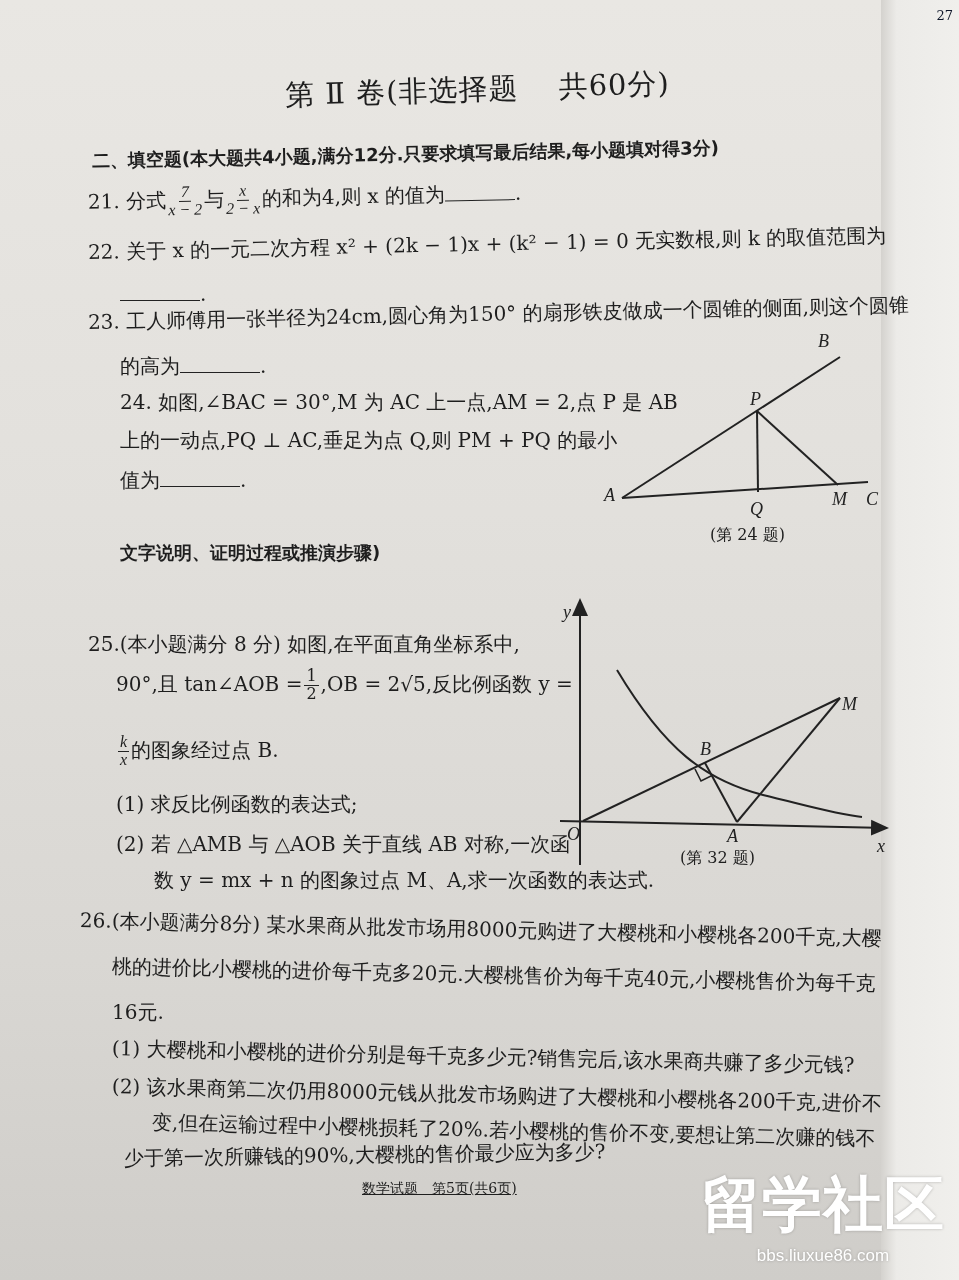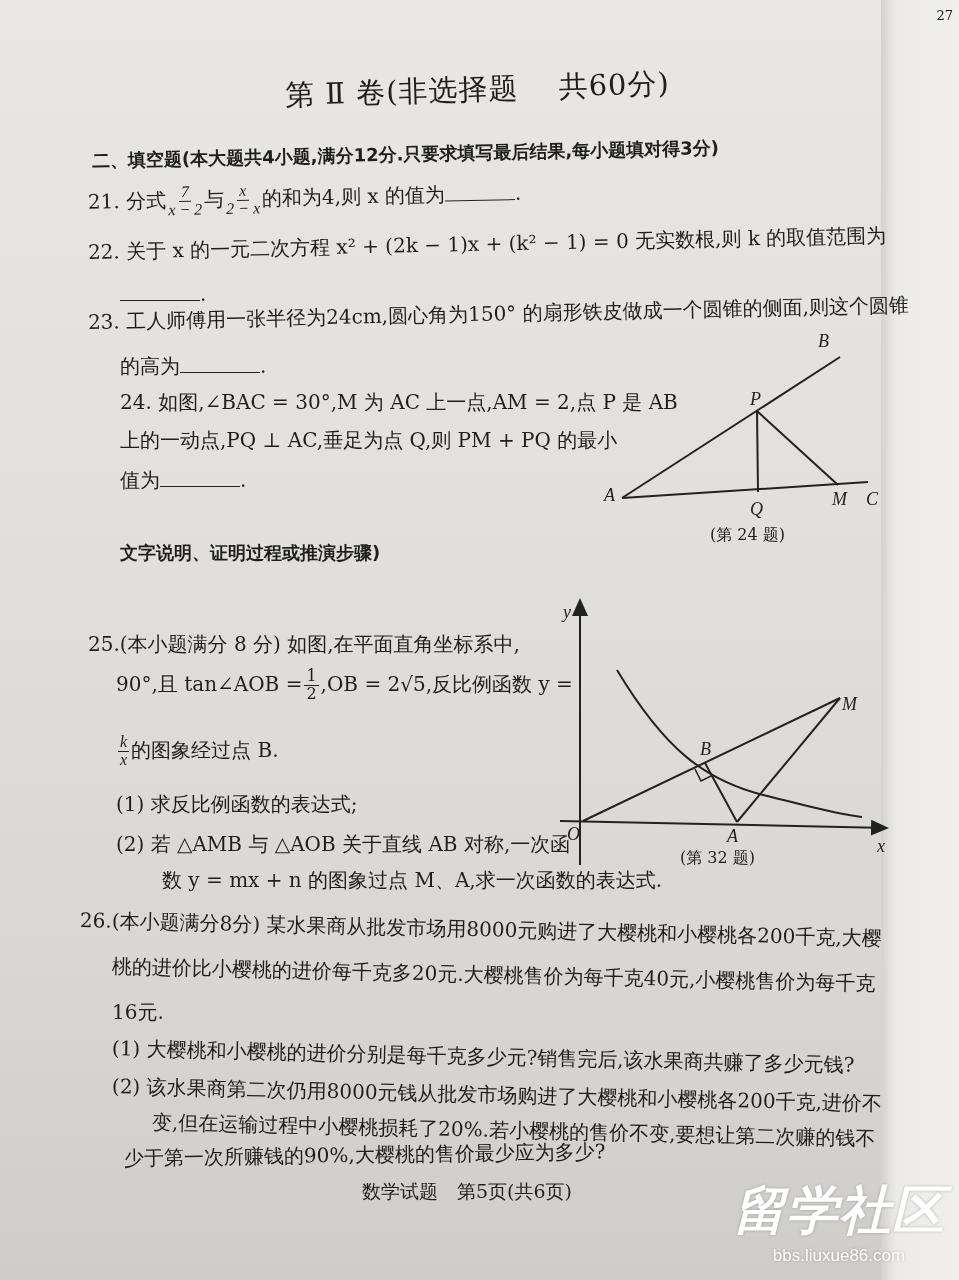--- a/index.html
+++ b/index.html
@@ -20,26 +20,26 @@
   .bold { font-family:"DejaVu Sans", "Liberation Sans", sans-serif; font-weight:bold; font-size:18px; }
   .it { font-style:italic; font-family:"Liberation Serif", serif; }
   .frac { display:inline-flex; flex-direction:column; align-items:center; vertical-align:middle; margin:0 2px; font-size:16px; line-height:1.05; }
   .frac .num { border-bottom:1px solid #222; padding:0 2px; }
   .blank { display:inline-block; border-bottom:1.5px solid #222; vertical-align:baseline; height:1em; }
   .rot1 { transform:rotate(-1.2deg); transform-origin:left center; }
   .rot2 { transform:rotate(-0.8deg); transform-origin:left center; }
   .rot3 { transform:rotate(1.3deg); transform-origin:left center; }
   svg text { font-family:"Liberation Serif", serif; font-style:italic; }
   .caption { position:absolute; font-size:16px; }
-  .footer { font-size:19px; }
+  .footer { font-size:14px;text-decoration:underline; }
   .watermark {
     position:absolute; right:14px; bottom:14px; text-align:center; color:#fff;
     text-shadow:0 0 3px rgba(0,0,0,0.25);
   }
-  .watermark .logo { font-family:"DejaVu Sans", sans-serif; font-weight:bold; font-size:52px; letter-spacing:1px;font-style:italic; }
+  .watermark .logo { font-family:"DejaVu Sans", sans-serif; font-weight:bold; font-size:60px; letter-spacing:1px; }
   .watermark .url { font-family:"Liberation Sans", sans-serif; font-size:17px; }
 </style>
 </head>
 <body>
 
 <div class="right-edge"></div>
 <div class="corner-num">27</div>
 
 <div class="page">
 
@@ -110,21 +110,21 @@
       </span><span>,OB = 2√5,反比例函数 y =</span>
   </div>
   <div class="t" style="left:116px; top:734px;">
     <span class="frac it">
         <span class="num">k</span>
         <span>x</span>
       </span><span>的图象经过点 B.</span>
   </div>
   <div class="t" style="left:116px; top:792px;">(1) 求反比例函数的表达式;</div>
   <div class="t" style="left:116px; top:832px;">(2) 若 △AMB 与 △AOB 关于直线 AB 对称,一次函</div>
-  <div class="t" style="left:154px; top:868px;margin-left:8px;">数 y = mx + n 的图象过点 M、A,求一次函数的表达式.</div>
+  <div class="t" style="left:154px; top:868px;">数 y = mx + n 的图象过点 M、A,求一次函数的表达式.</div>
 
   <svg style="position:absolute; left:555px; top:590px;" width="340" height="280">
     <defs>
       <marker id="arr" markerWidth="10" markerHeight="10" refX="8" refY="5" orient="auto">
         <path d="M0,1 L9,5 L0,9 Z" fill="#222"></path>
       </marker>
     </defs>
     <g stroke="#222" stroke-width="2" fill="none">
       <line x1="25" y1="275" x2="25" y2="10" marker-end="url(#arr)"></line>
       <line x1="5" y1="231" x2="332" y2="238" marker-end="url(#arr)"></line>

